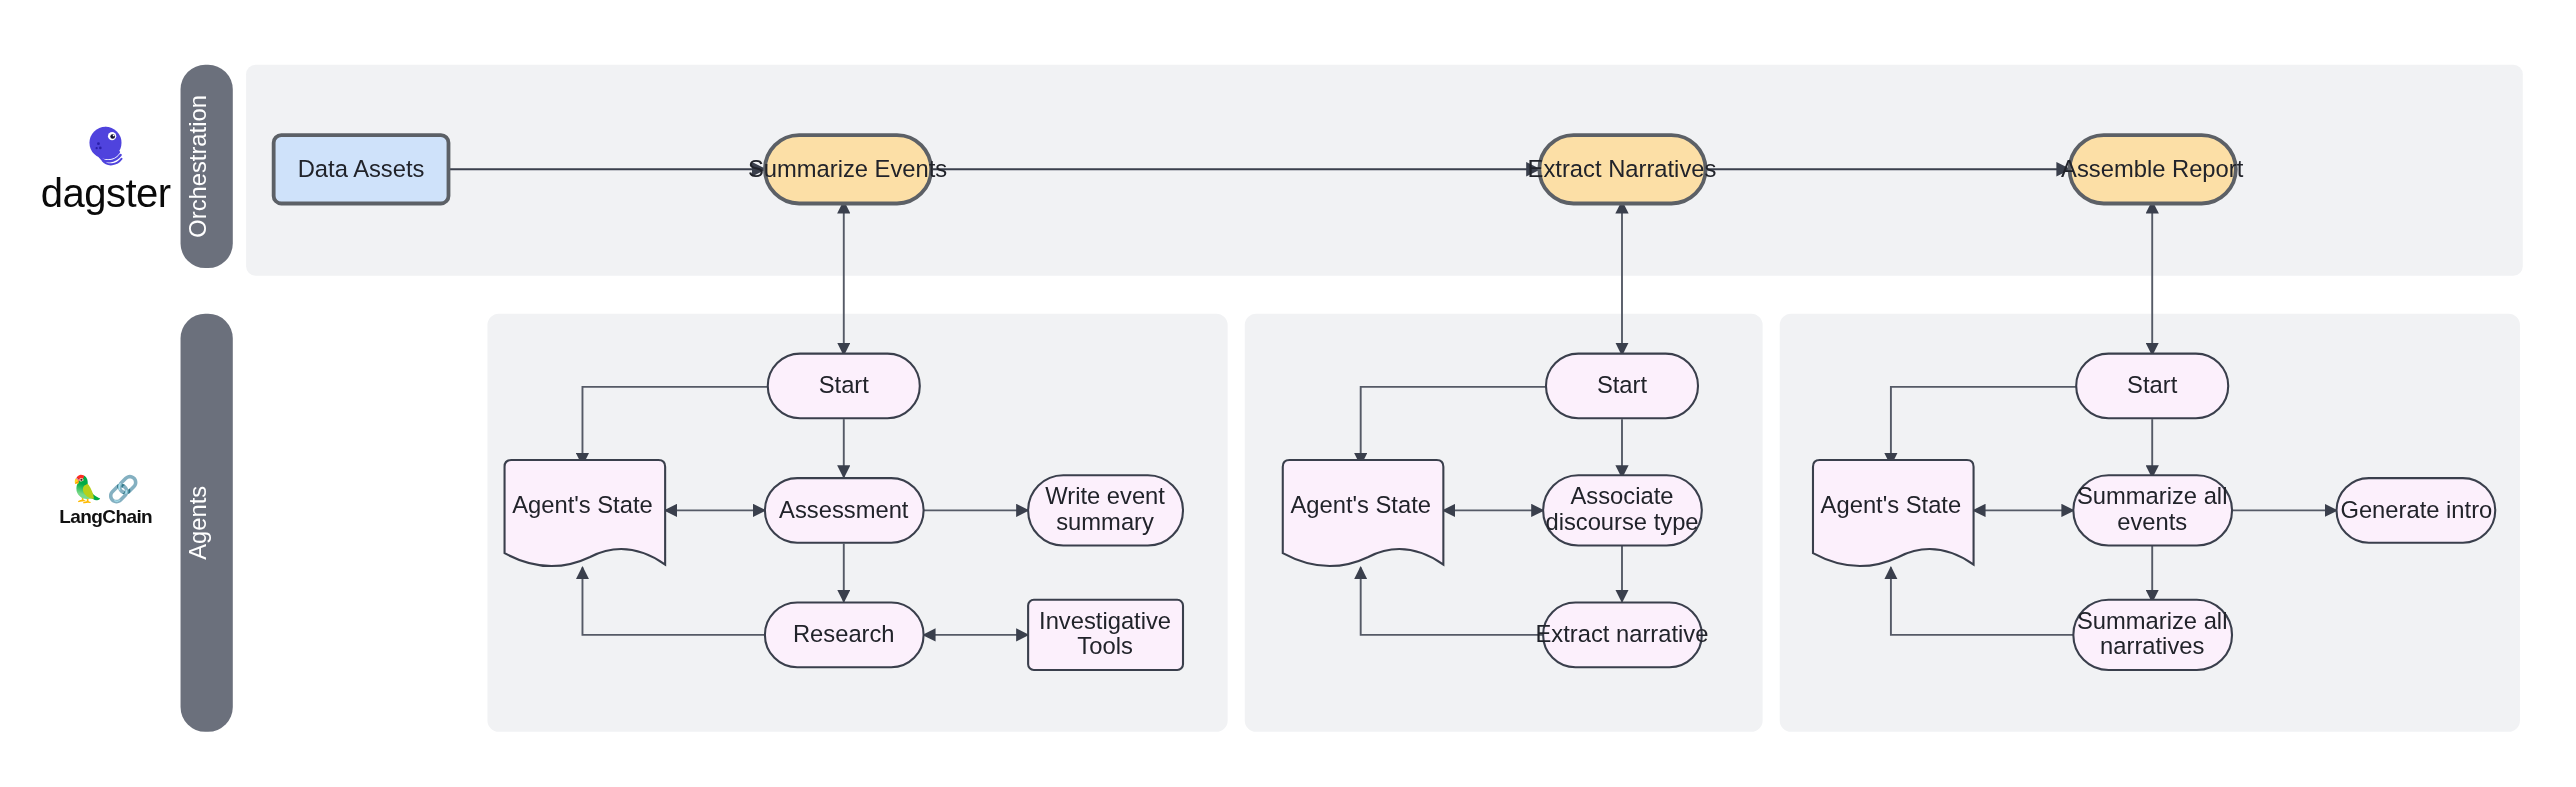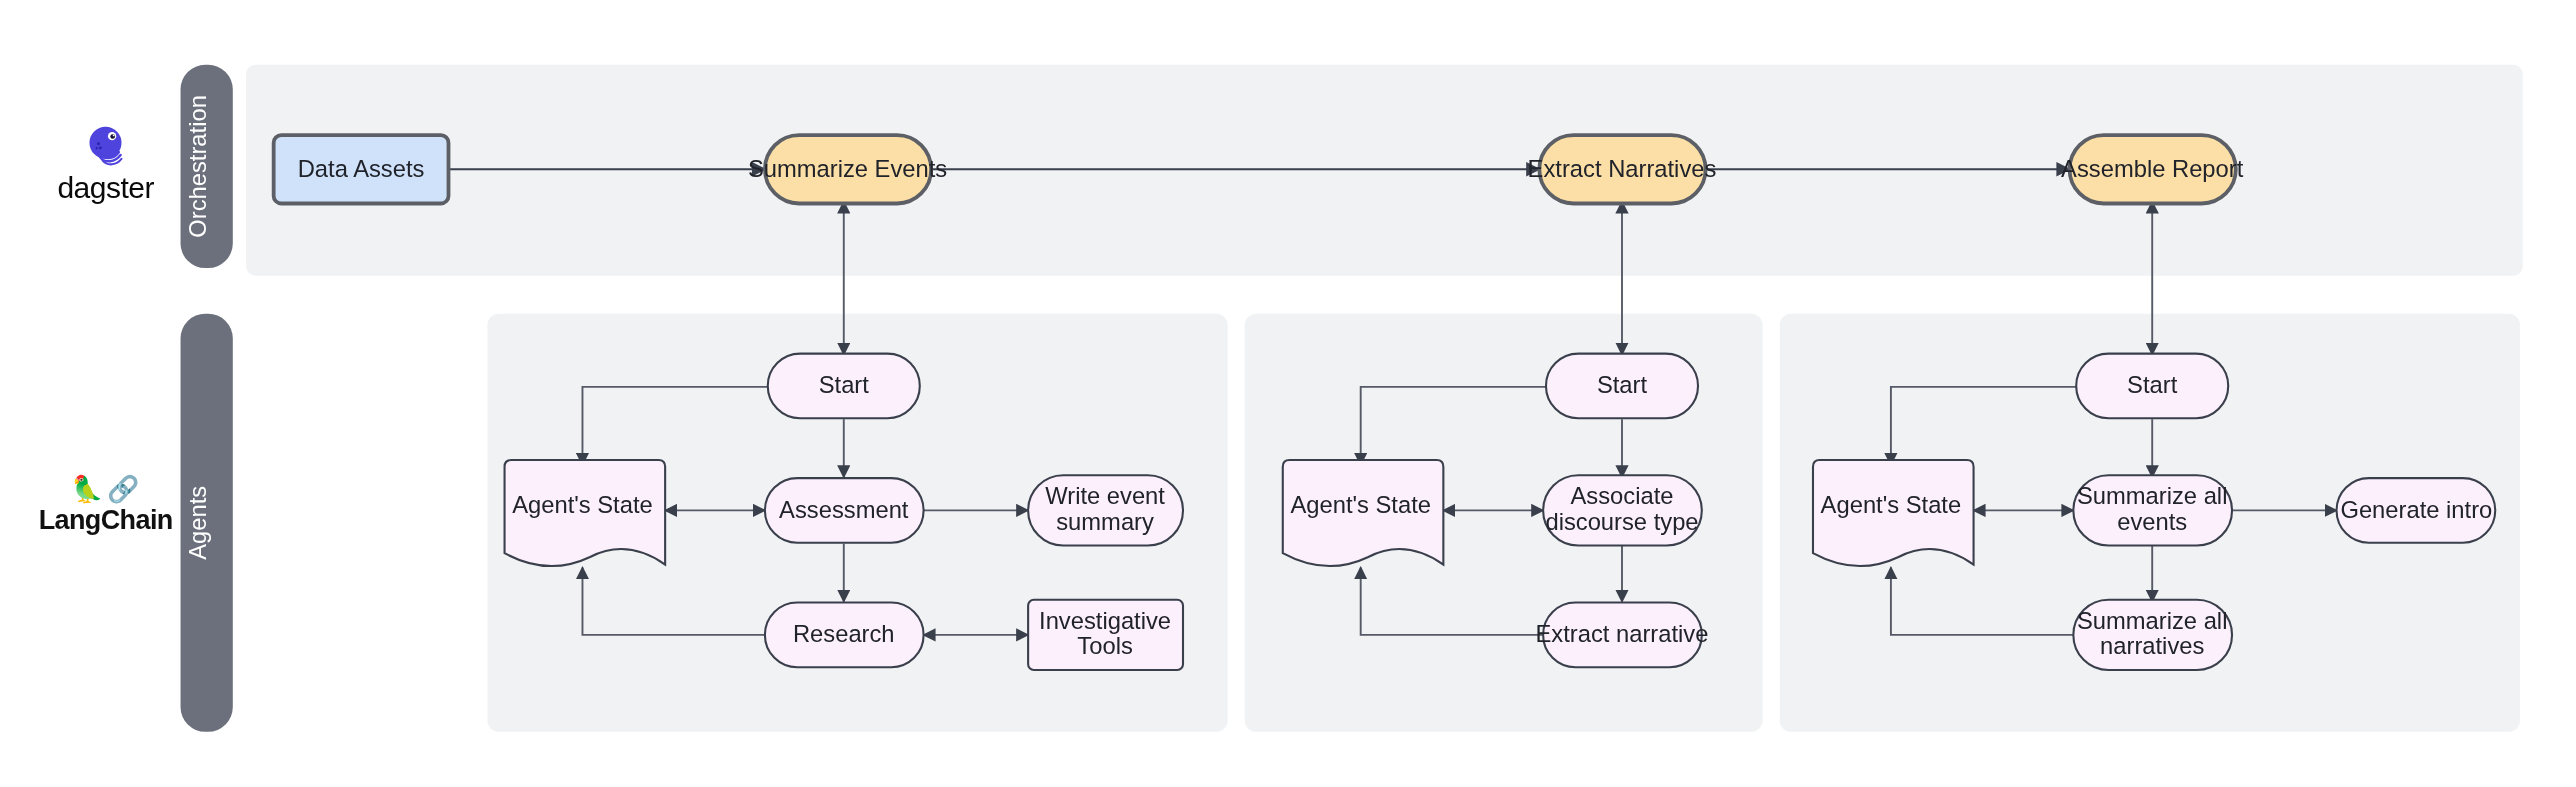--- a/index.html
+++ b/index.html
@@ -73,37 +73,37 @@
   }
   .brand-dagster { left: 5.7px; top: 122px; }
   .brand-langchain { left: 5.7px; top: 473px; }
   .dagster-mark {
     width: 49px; height: 49px;
     margin: 0 auto 1.9px auto;
     position: relative;
   }
   .dagster-word {
     font-family: "Liberation Sans", sans-serif;
-    font-size: 30px;
+    font-size: 40px;
     letter-spacing: -0.5px;
     color: #0a0a0a;
     line-height: 1;
   }
   .lc-row {
     display: flex;
     align-items: center;
     justify-content: center;
     gap: 3.8px;
     height: 32px;
     margin-bottom: 1.9px;
   }
   .lc-emoji { font-size: 26px; line-height: 1; }
   .langchain-word {
     font-family: "Liberation Sans", sans-serif;
-    font-size: 27px;
+    font-size: 19px;
     font-weight: bold;
     letter-spacing: -0.6px;
     color: #111111;
     line-height: 1;
   }
 </style>
 </head>
 <body>
 
 <div id="stage">

